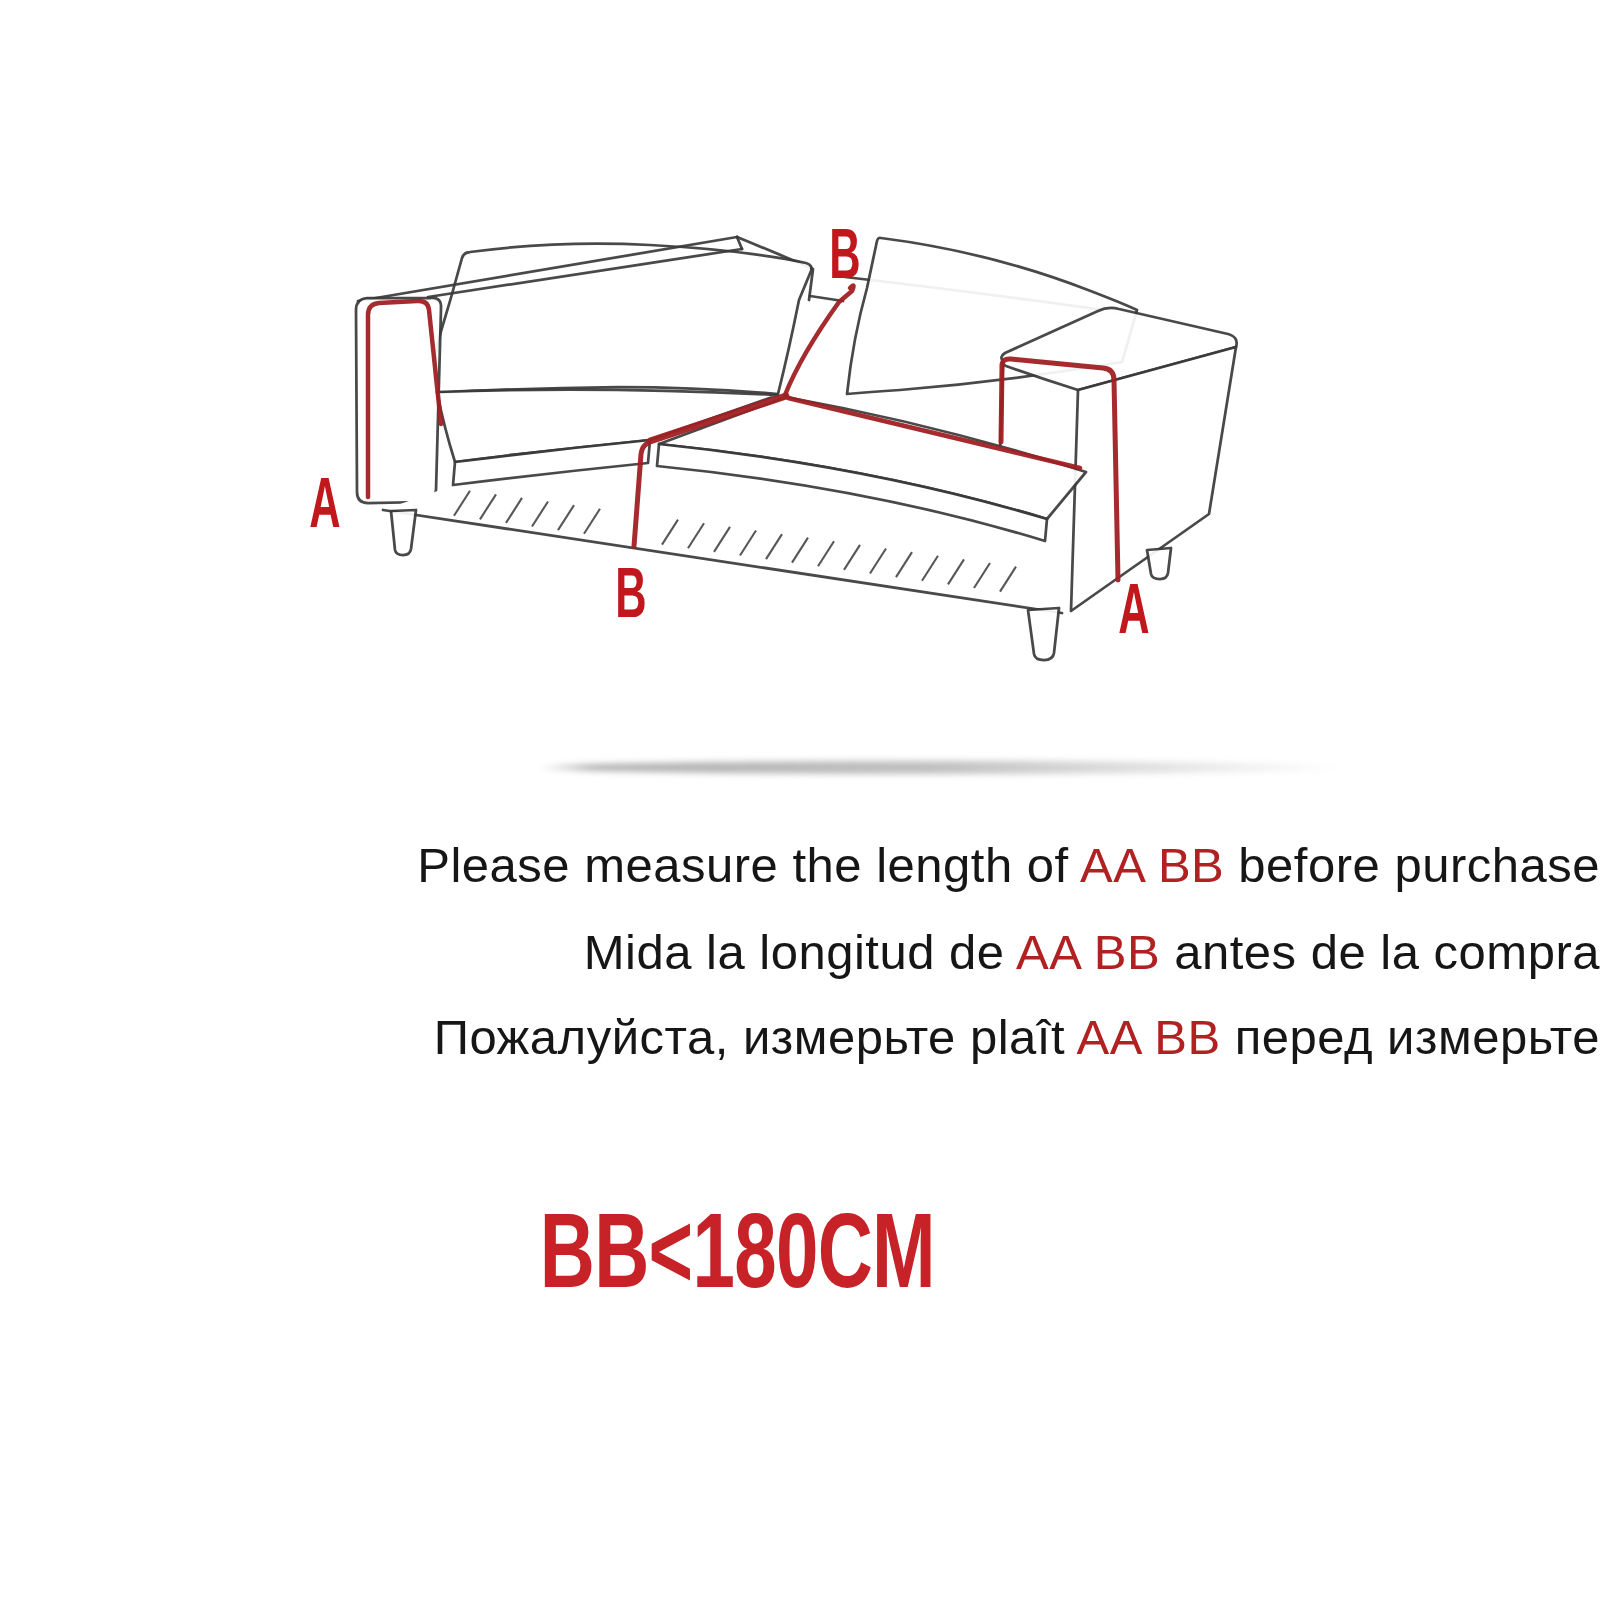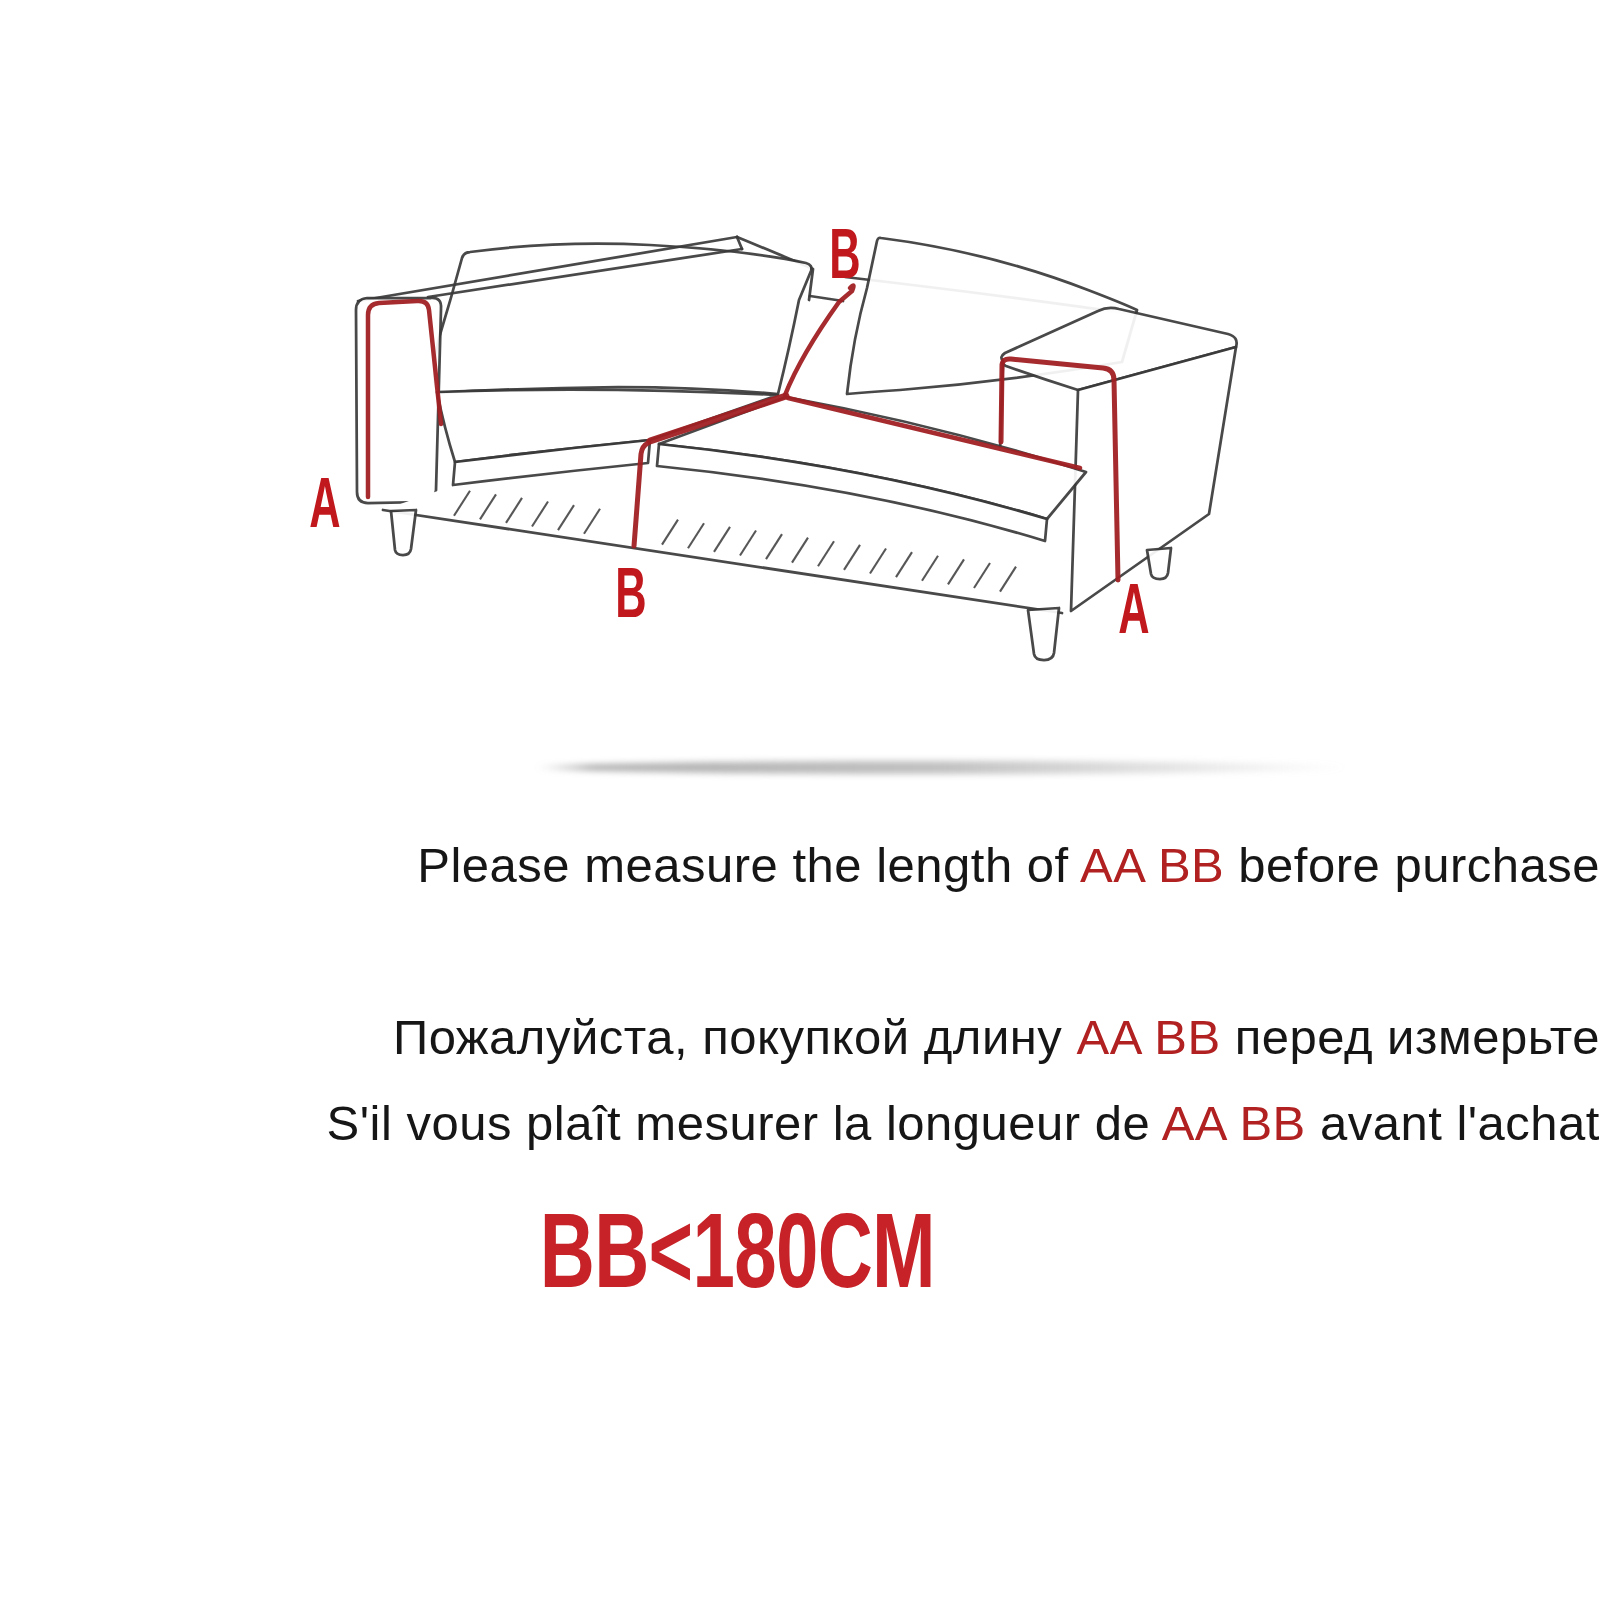--- a/index.html
+++ b/index.html
@@ -112,22 +112,22 @@
       <text class="mlabel" transform="translate(845,278) scale(0.62,1)">B</text>
       <text class="mlabel" transform="translate(631,617) scale(0.62,1)">B</text>
       <text class="mlabel" transform="translate(1134,633) scale(0.62,1)">A</text>
     </g>
   </svg>
 
   <div class="fold-shadow"></div>
 
   <p class="iline" style="top:791px"><span>Please measure the length of </span><span class="hl">AA BB</span><span> before purchase</span></p>
 
+  <p class="iline" style="top:878px"><span>Mida la longitud de </span><span class="hl">AA BB</span><span> antes de la compra</span></p>
 
-  <p class="iline" style="top:963px"><span>Пожалуйста, покупкой длину </span><span class="hl">AA BB</span><span> перед измерьте</span></p>
+  <p class="iline" style="top:963px"><span>Пожалуйста, измерьте plaît </span><span class="hl">AA BB</span><span> перед измерьте</span></p>
 
-  <p class="iline" style="top:1049px"><span>S'il vous plaît mesurer la longueur de </span><span class="hl">AA BB</span><span> avant l'achat</span></p>
 
   <div class="size-note">
     <span>BB&lt;180CM</span>
   </div>
 
 </div>
 
 </body></html>

